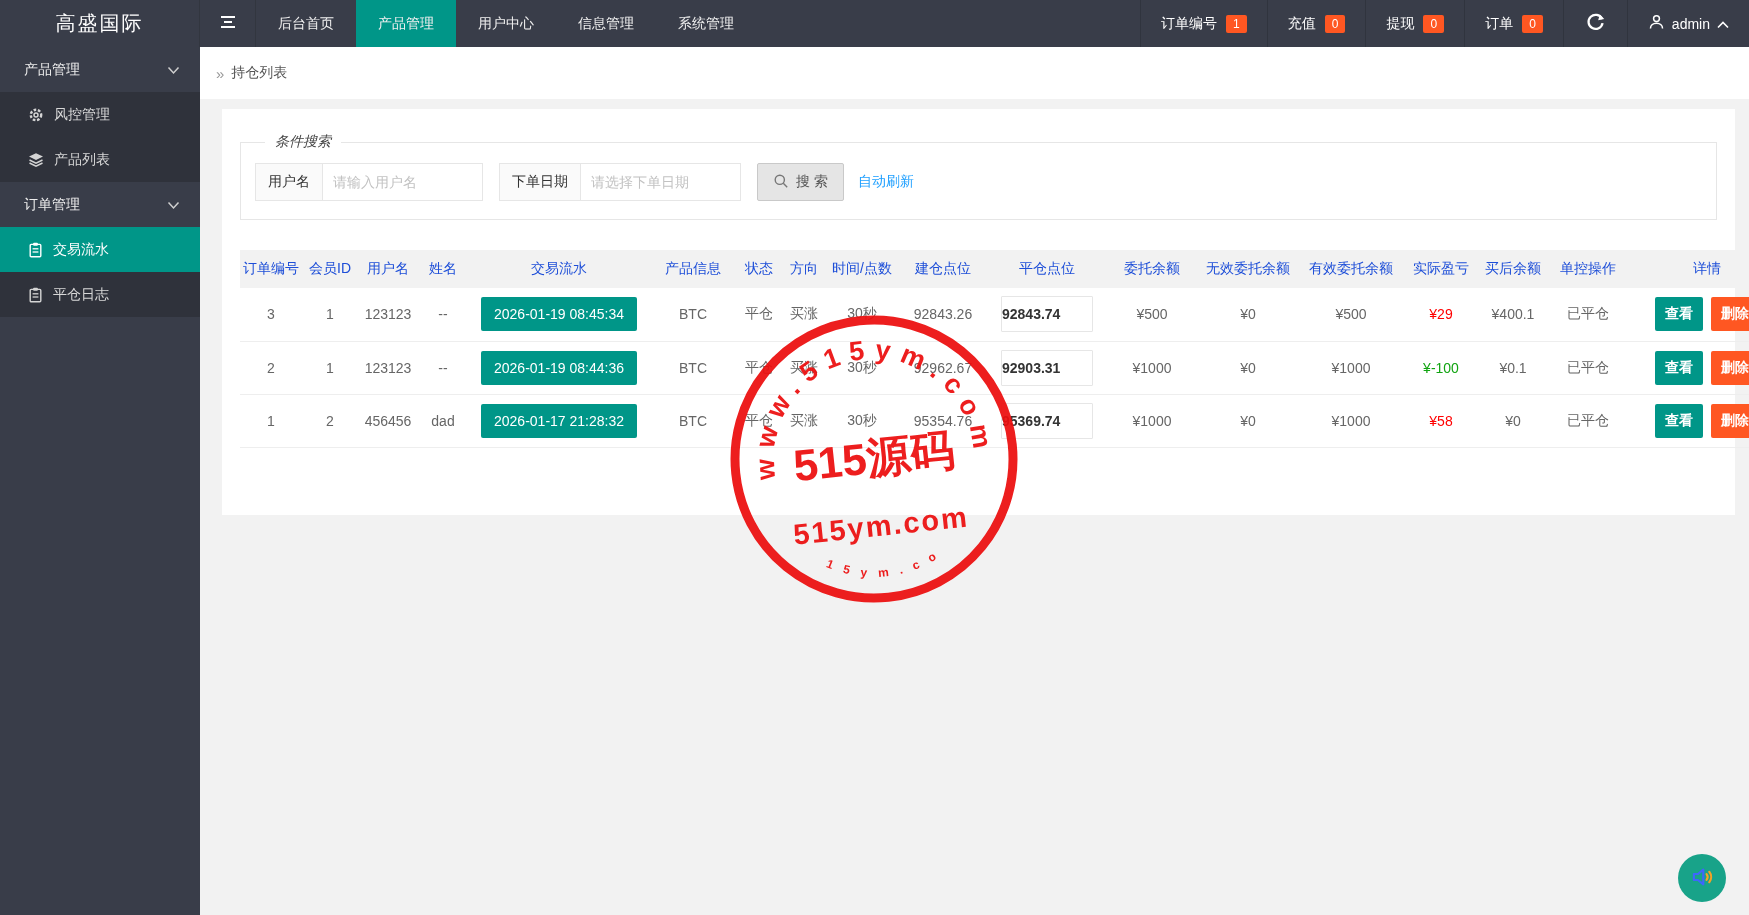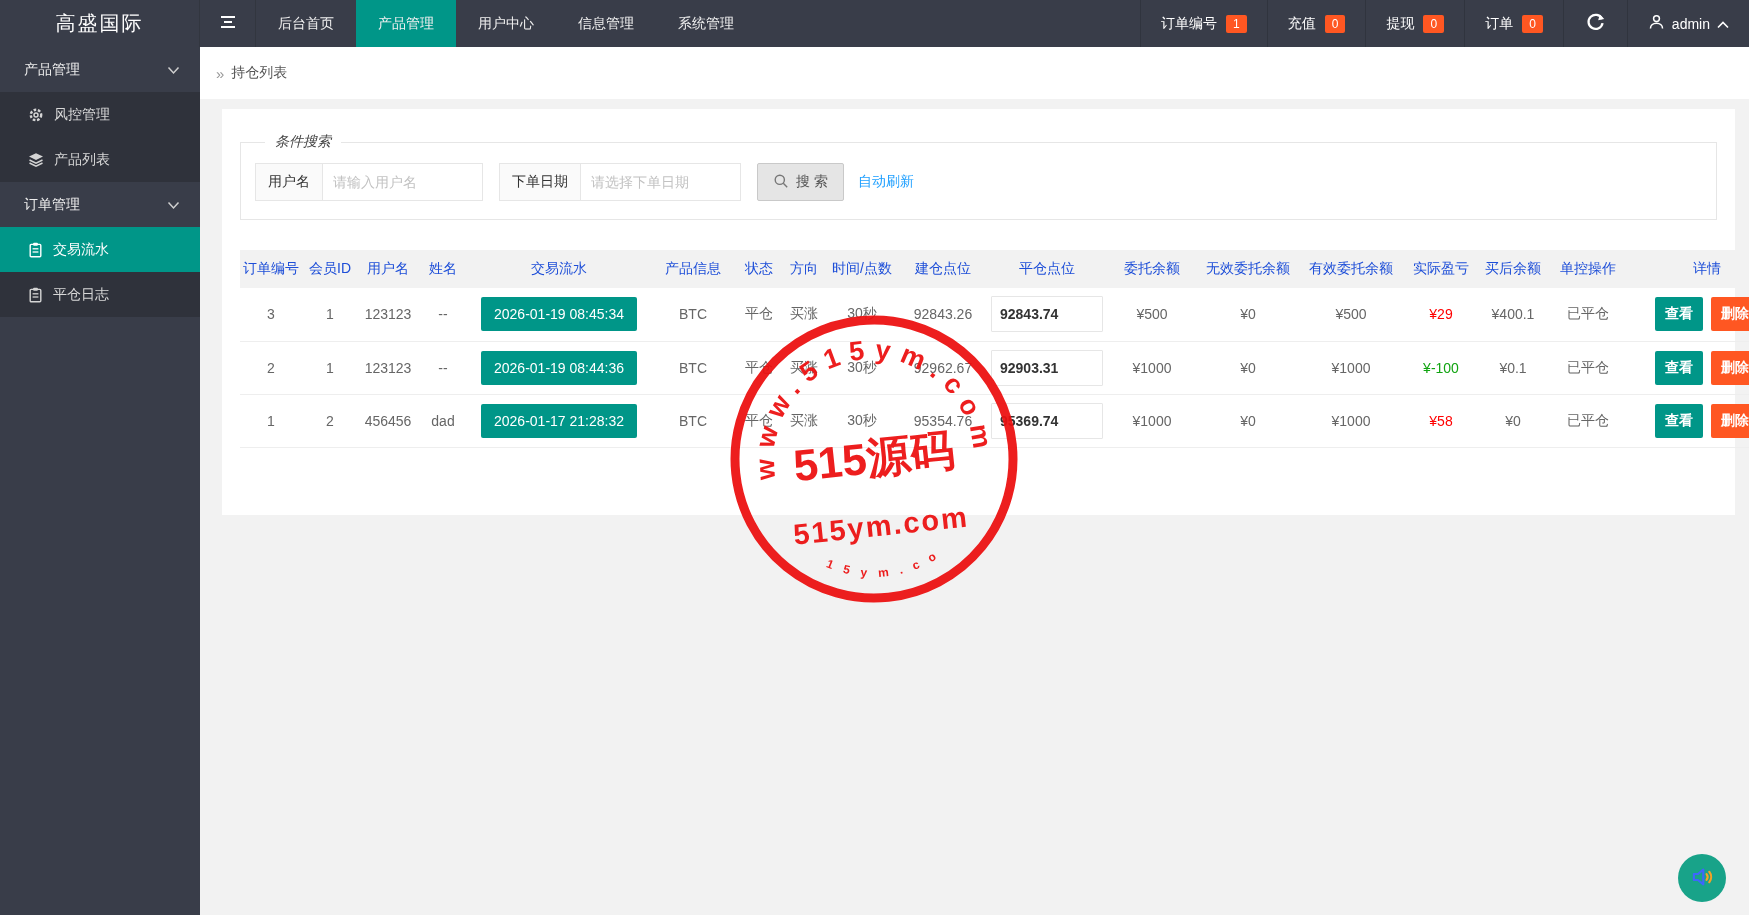--- a/index.html
+++ b/index.html
@@ -48,21 +48,21 @@
   .input-group input{border:1px solid #e6e6e6;border-left:none;width:160px;padding:0 10px;font-size:14px;color:#333;outline:none;background:#fff;}
   .input-group input::placeholder{color:#c2c2c2;}
   .search-btn{height:38px;display:flex;align-items:center;gap:7px;background:#e5e5e5;border:1px solid #C9C9C9;border-radius:2px;padding:0 15px;font-size:14px;color:#555;cursor:pointer;}
   .auto-refresh{color:var(--link-blue,#1E9FFF);margin-left:14px;text-decoration:none;cursor:pointer;}
 
   
   table.positions{width:100%;border-collapse:collapse;table-layout:fixed;margin-top:30px;}
   table.positions thead th{background:#F2F2F2;height:38px;font-weight:400;font-size:14px;color:#1d4ed8;text-align:center;padding:0 3px;white-space:nowrap;overflow:hidden;}
   table.positions tbody td{height:53px;text-align:center;font-size:14px;color:#666;border-bottom:1px solid #EEEEEE;padding:4px 2px;white-space:nowrap;}
   .date-btn{background:var(--accent,#009688);color:#fff;border:none;border-radius:2px;padding:9px 13px;font-size:14px;cursor:pointer;white-space:nowrap;}
-  .close-input{width:112px;height:36px;border:1px solid #e6e6e6;border-radius:1px;padding:0 8px;font-size:14px;font-weight:700;color:#333;outline:none;}
+  .close-input{width:92px;height:36px;border:1px solid #e6e6e6;border-radius:1px;padding:0 0;font-size:14px;font-weight:700;color:#333;outline:none;}
   .red{color:var(--money-red,#FF0000);}
   .btn-view{background:var(--accent,#009688);color:#fff;border:none;border-radius:2px;padding:8px 10px;font-size:14px;font-weight:700;cursor:pointer;margin-right:8px;}
   .btn-del{background:var(--danger,#FF5722);color:#fff;border:none;border-radius:2px;padding:8px 10px;font-size:14px;font-weight:700;cursor:pointer;}
   .footer-note{color:#767676;font-size:14px;padding:22px 2px 10px;}
 
   
   .stamp{position:absolute;left:713px;top:298px;width:322px;height:322px;z-index:25;pointer-events:none;opacity:.93;transform:rotate(-6deg);}
   .stamp text{font-family:"Liberation Sans","DejaVu Sans",sans-serif;font-weight:bold;}
 
   

